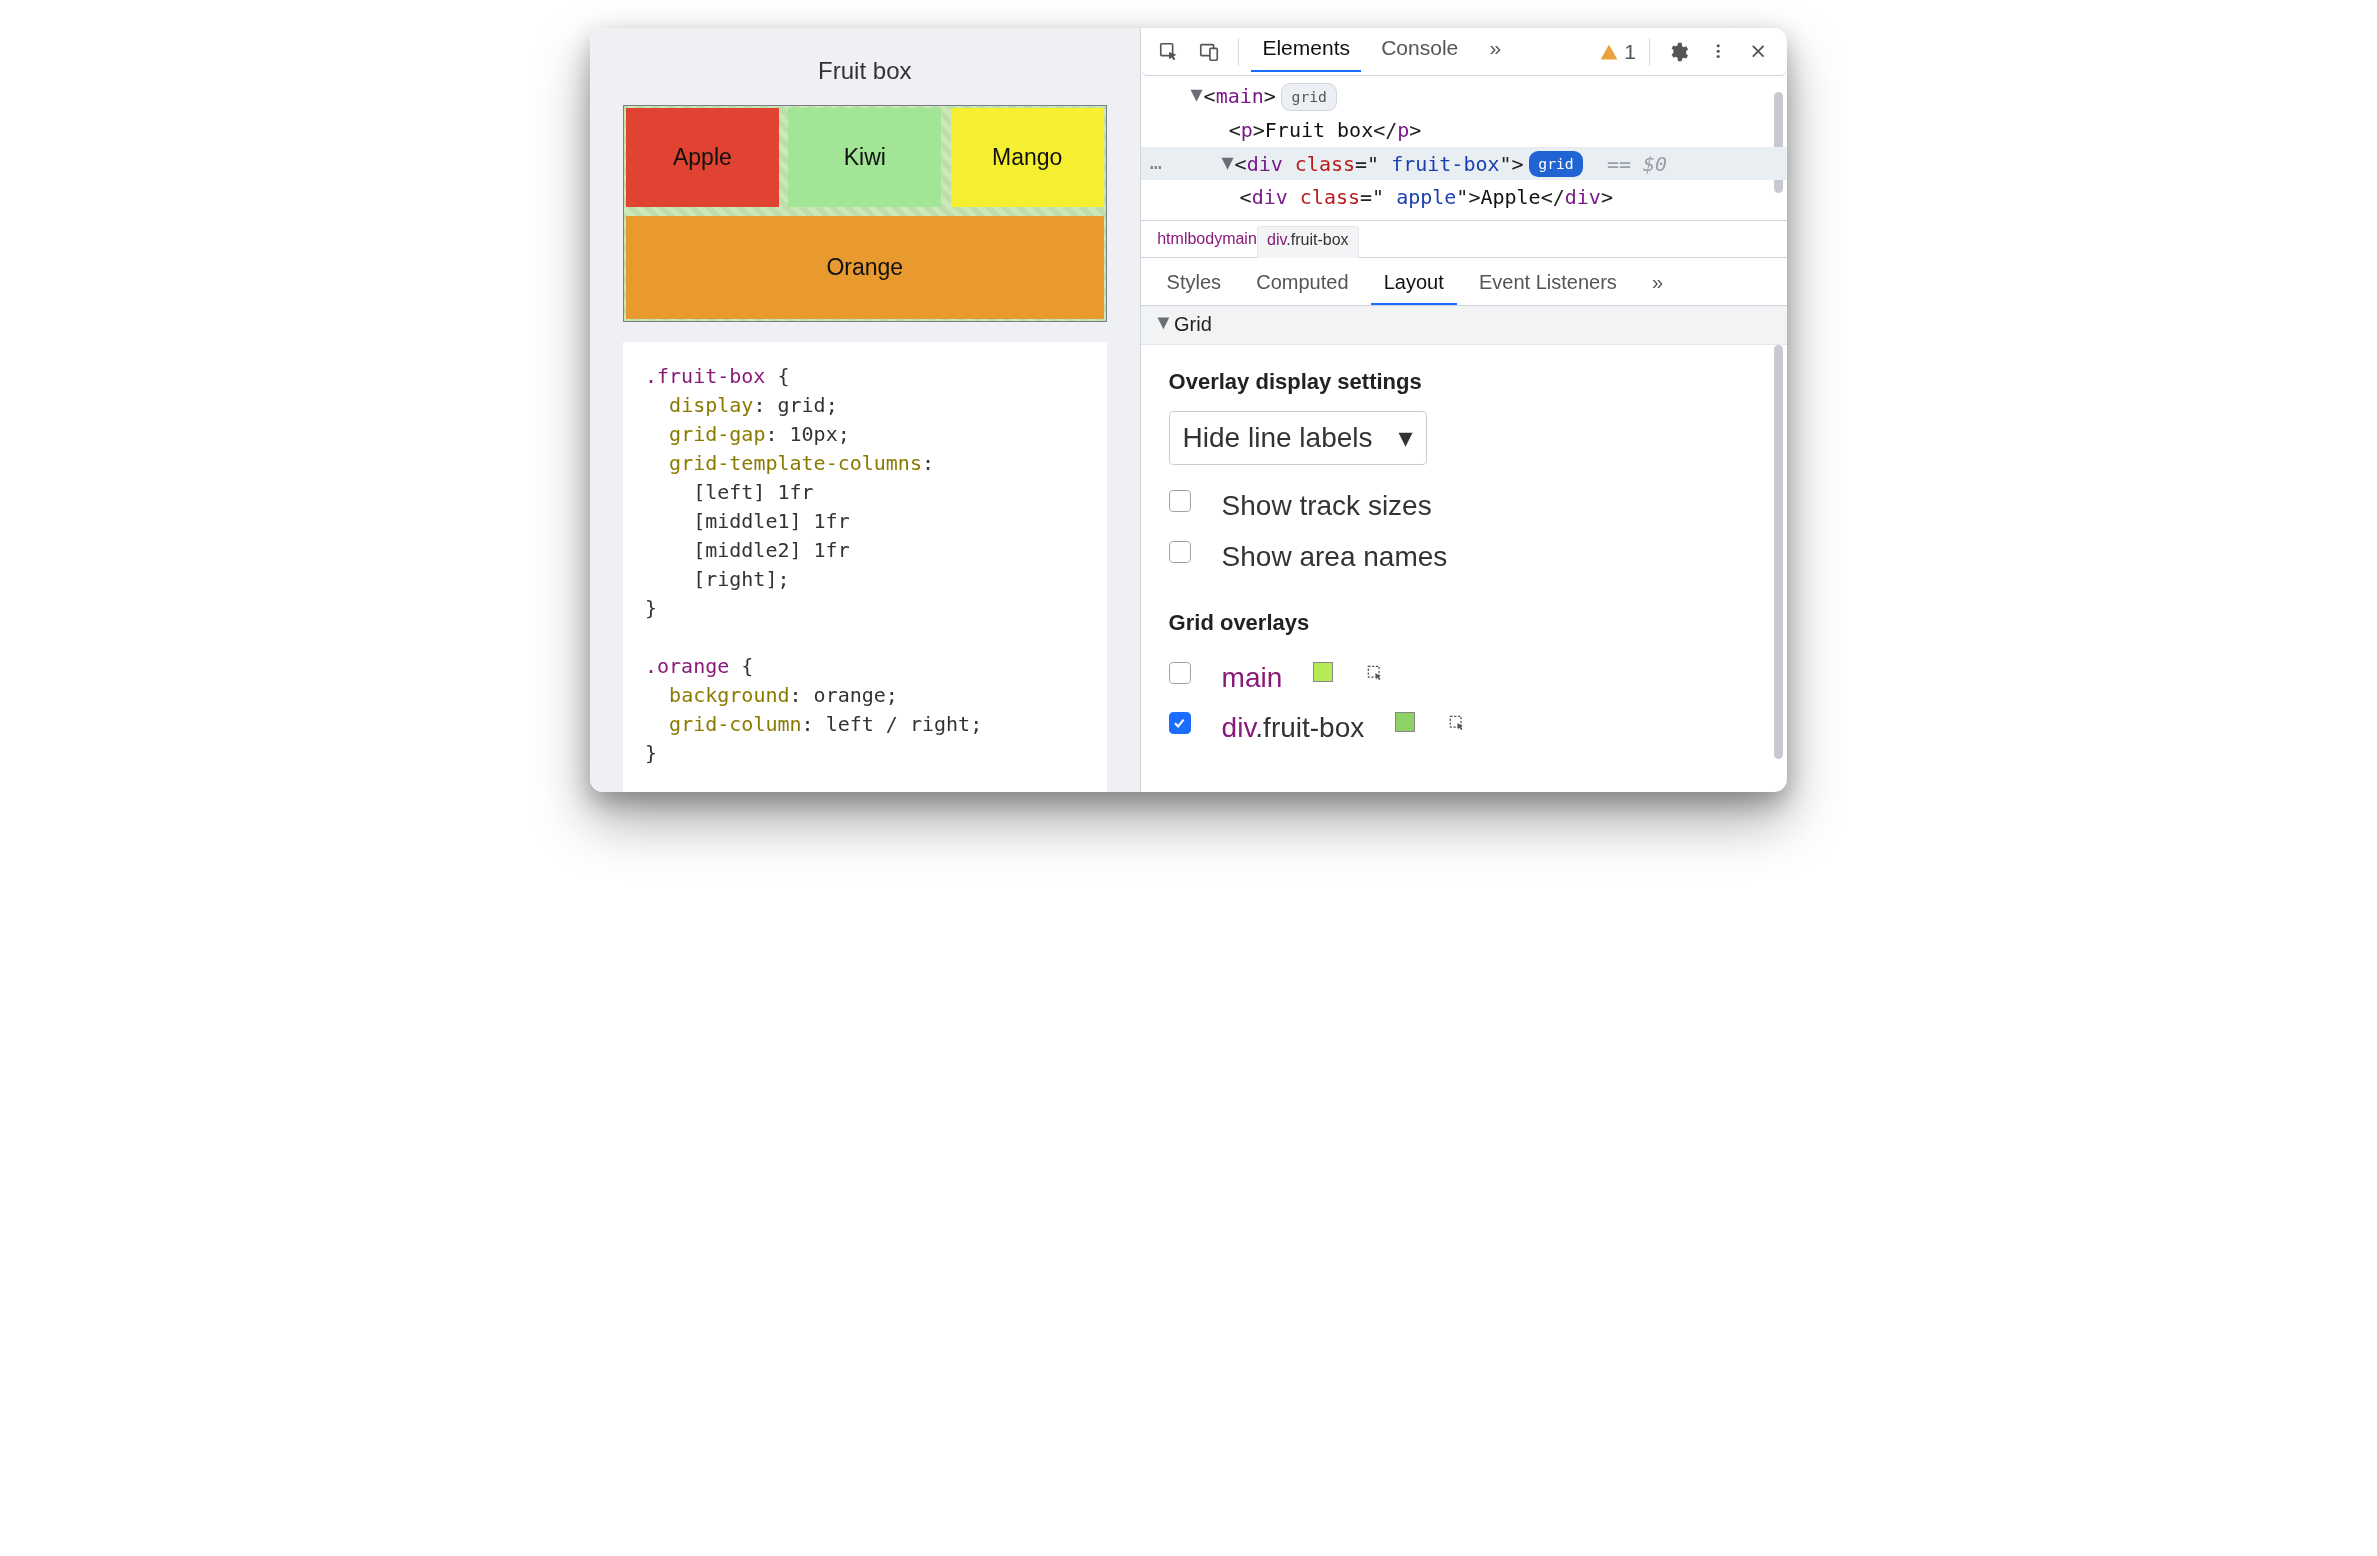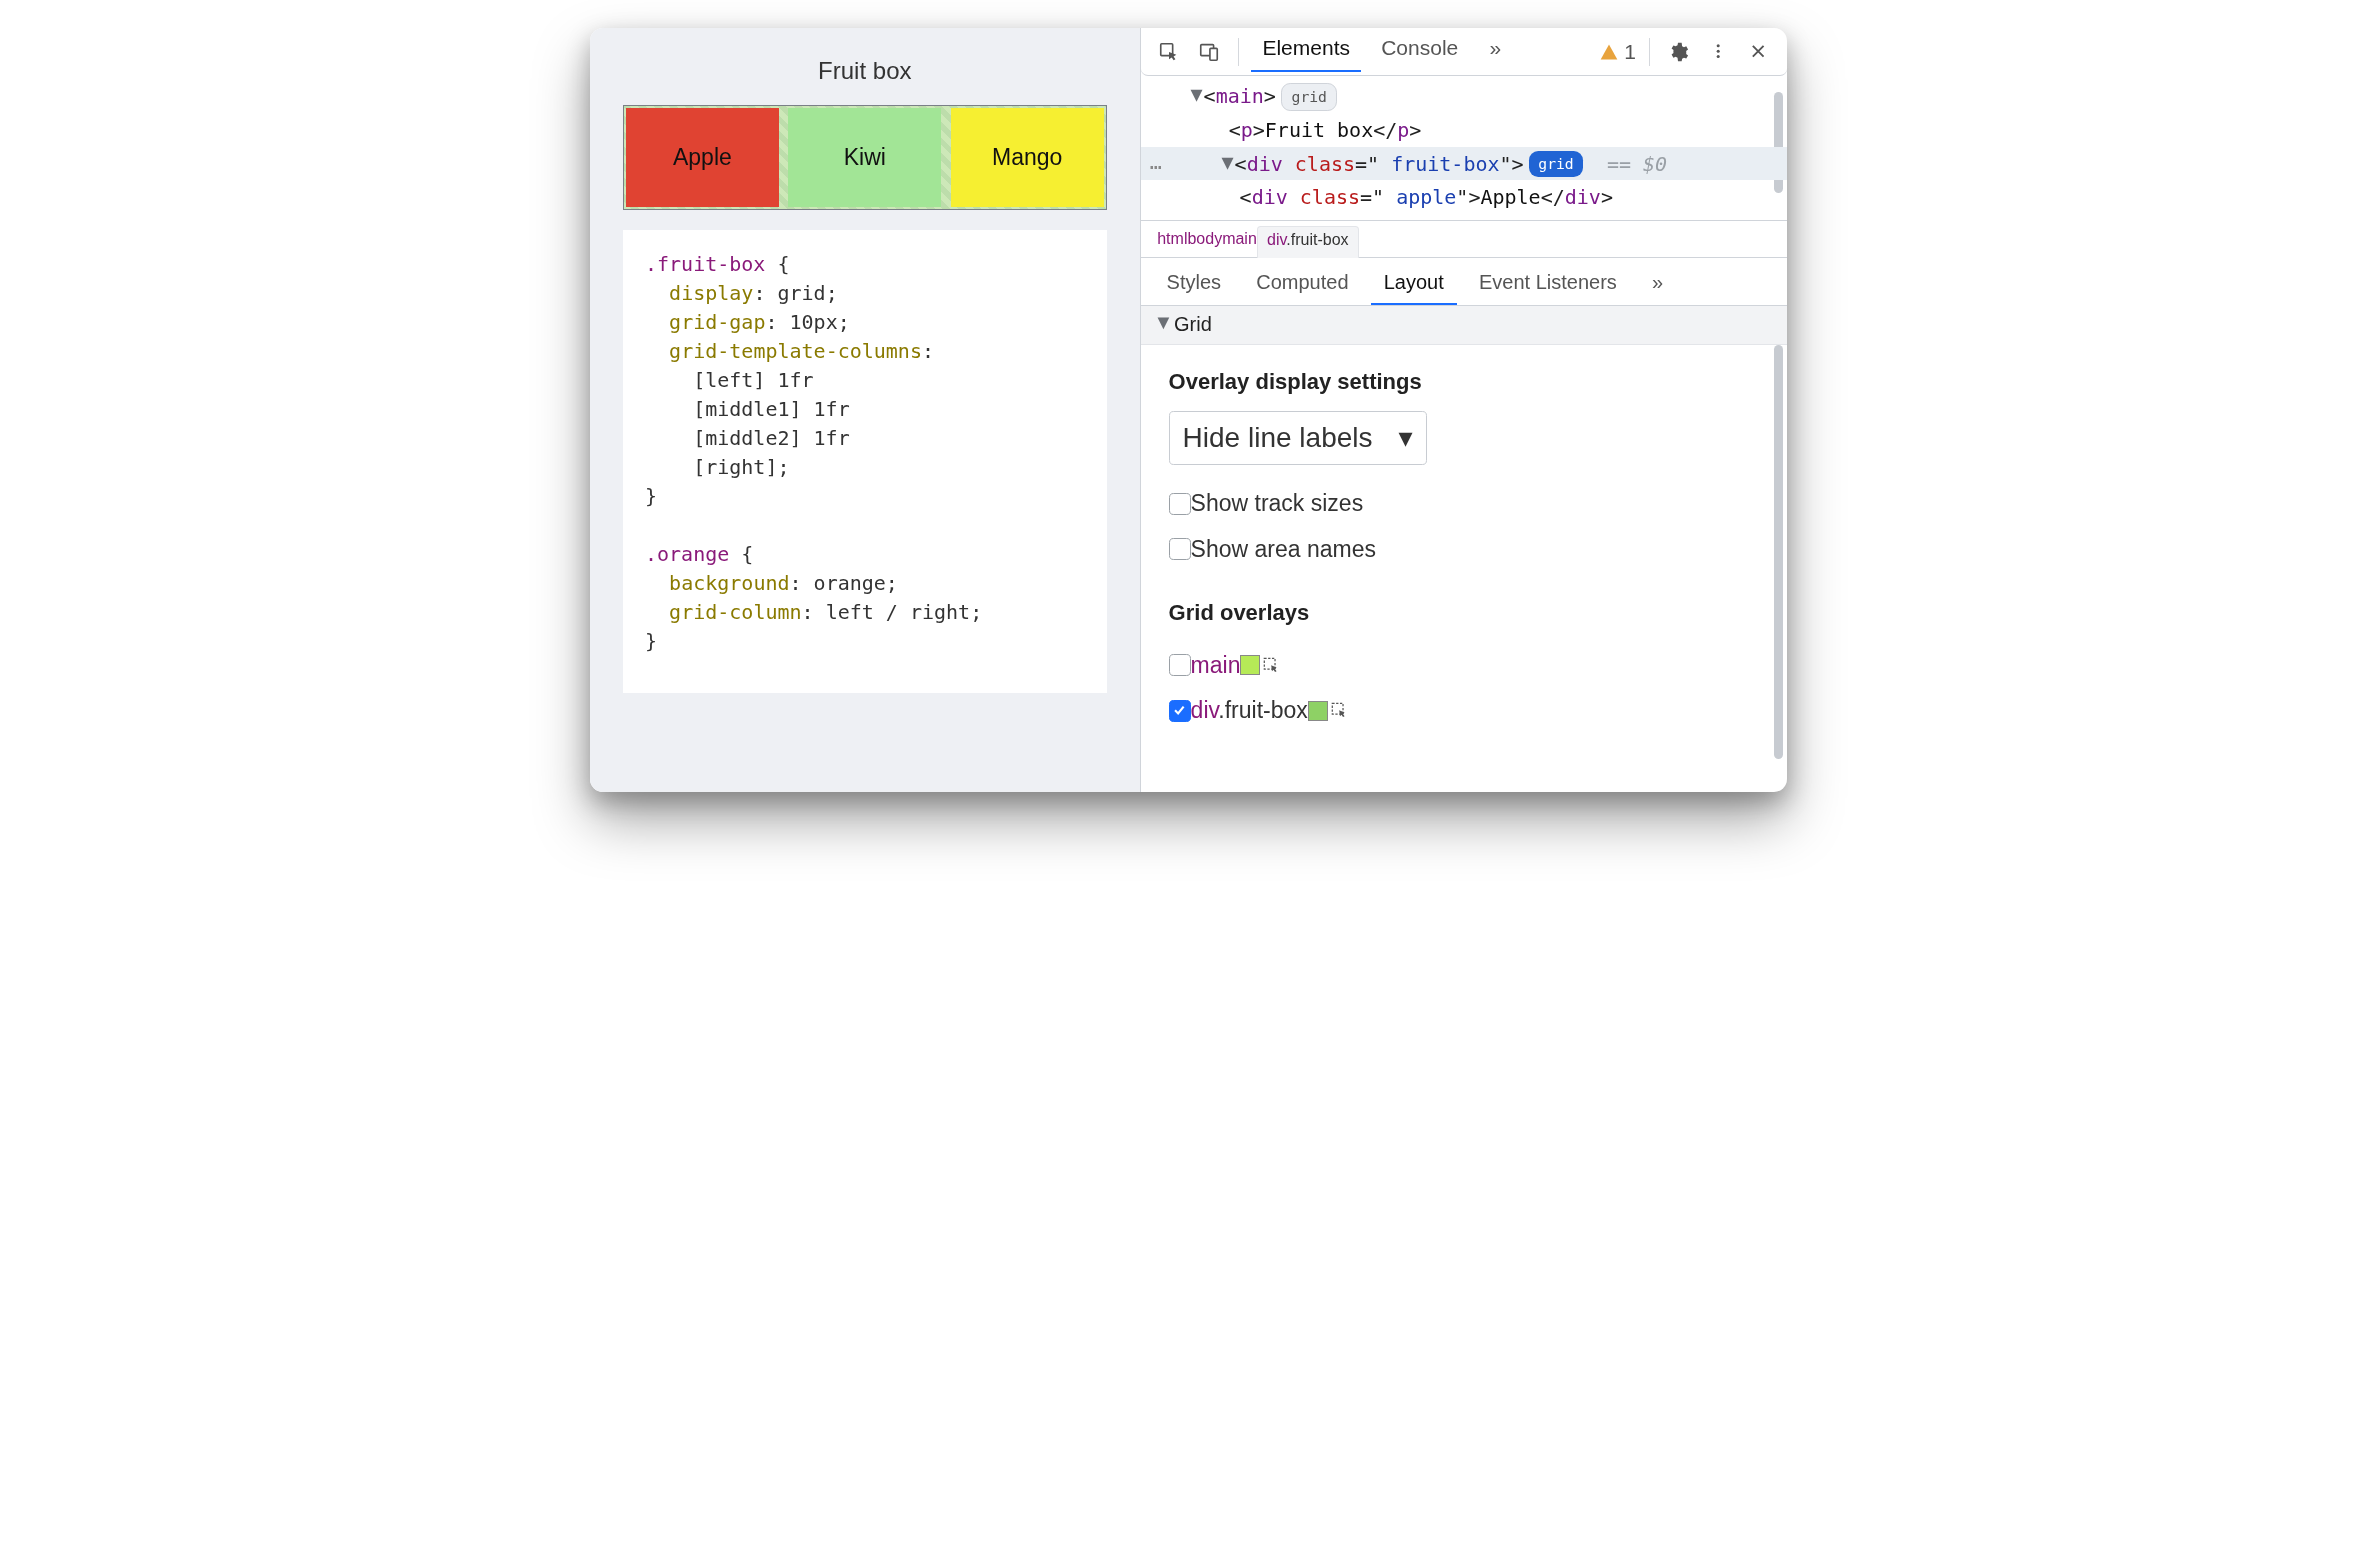--- a/index.html
+++ b/index.html
@@ -189,23 +189,23 @@
   .section-body { padding: 14.7px 28px 9.2px; }
   .subhead { font-weight: 600; font-size: 22px; margin: 9.2px 0 16.6px; }
   .select {
     display: inline-flex; align-items: center; justify-content: space-between;
     width: 258px;
     border: 0.9px solid #c8ccd2; border-radius: 4.6px;
     padding: 9.2px 13px; font-size: 28px; color: #333;
     margin-bottom: 16.6px;
   }
   .chk-row {
-    display: flex; align-items: center; gap: 0;
+    display: flex; align-items: flex-start; gap: 31px;
     padding: 9.2px 0;
-    font-size: 23px;
+    font-size: 28px;
     color: #333;
   }
   .chk {
     width: 22px; height: 22px; border: 1.8px solid #9aa0a6; border-radius: 4.6px;
     display: inline-flex; align-items: center; justify-content: center;
     background: #fff;
   }
   .chk.checked { background: #1a6dff; border-color: #1a6dff; color: #fff; }
   .swatch {
     width: 20px; height: 20px; border: 0.9px solid #888;
@@ -232,20 +232,21 @@
 <div class="window">
 
   <div class="page-pane">
     <p class="page-title">Fruit box</p>
 
     <div class="fruit-wrap">
       <div class="fruit-grid">
         <div class="fruit-cell c-apple">Apple</div>
         <div class="fruit-cell c-kiwi">Kiwi</div>
         <div class="fruit-cell c-mango">Mango</div>
+        <div class="fruit-cell c-orange">Orange</div>
       </div>
     </div>
 
     <div class="css-panel" id="css-panel"><span class="sel">.fruit-box</span> <span class="brace">{</span>
   <span class="prop">display</span>:<span class="val"> grid;</span>
   <span class="prop">grid-gap</span>:<span class="val"> 10px;</span>
   <span class="prop">grid-template-columns</span>:<span class="val"></span>
 <span class="val">    [left] 1fr</span>
 <span class="val">    [middle1] 1fr</span>
 <span class="val">    [middle2] 1fr</span>

